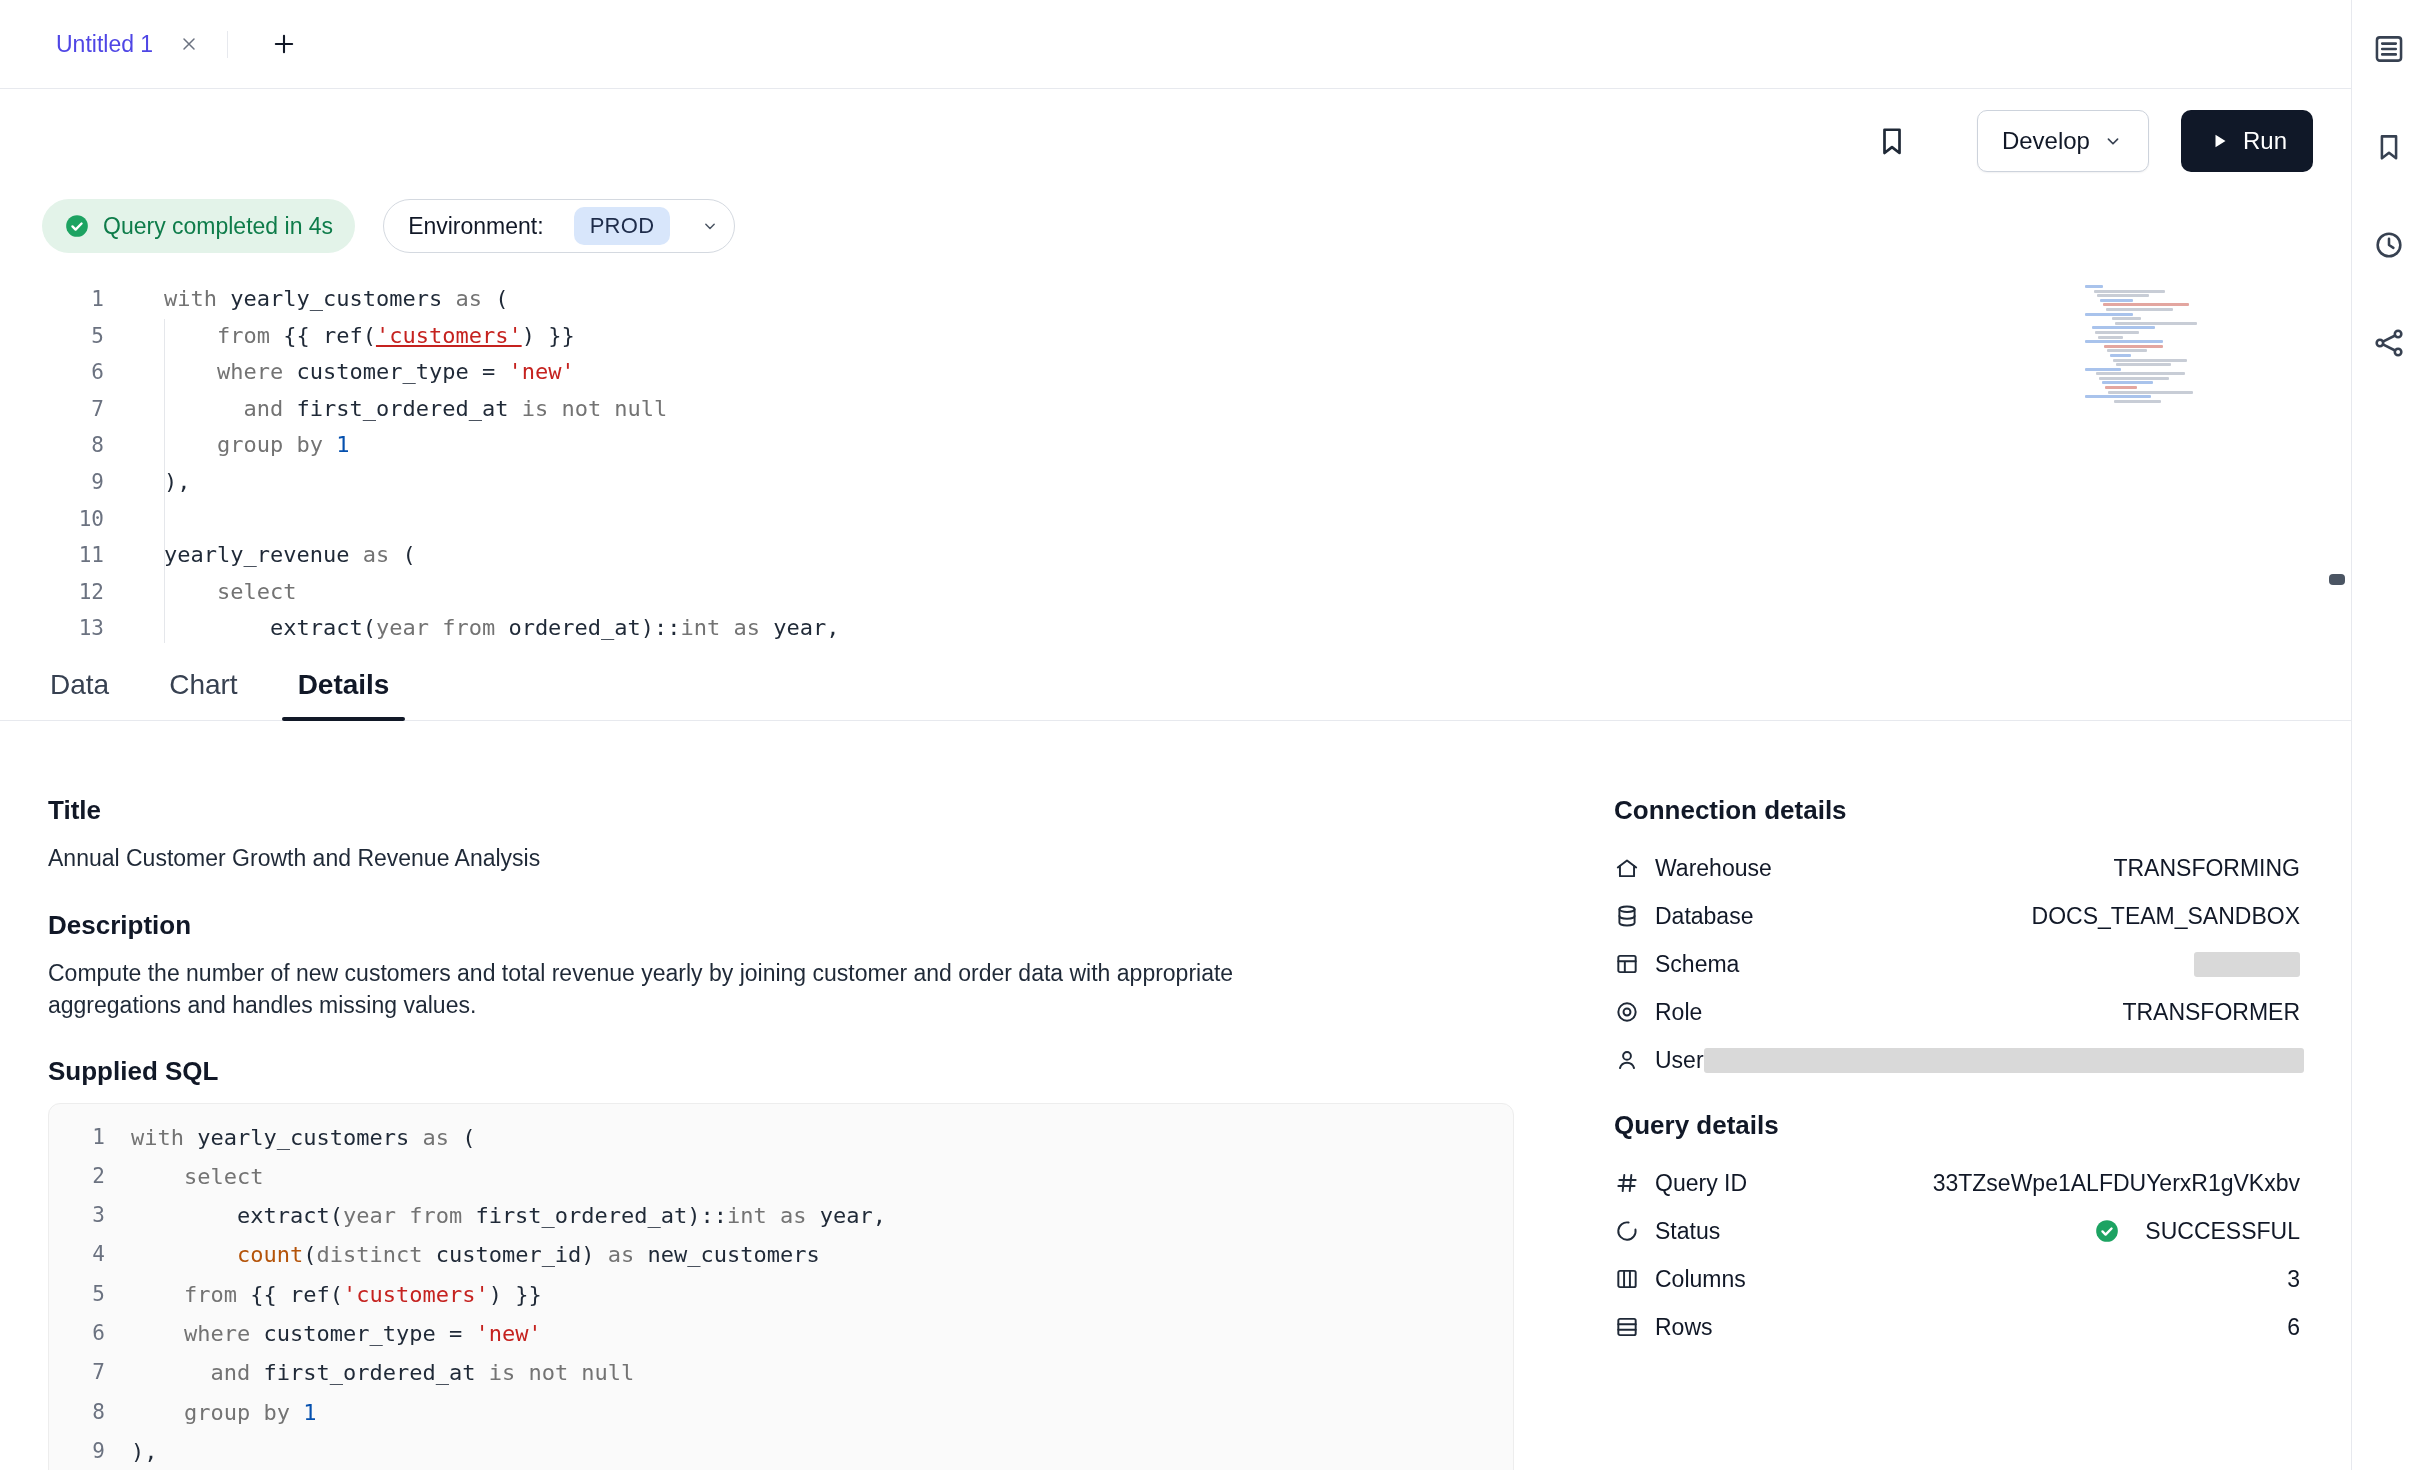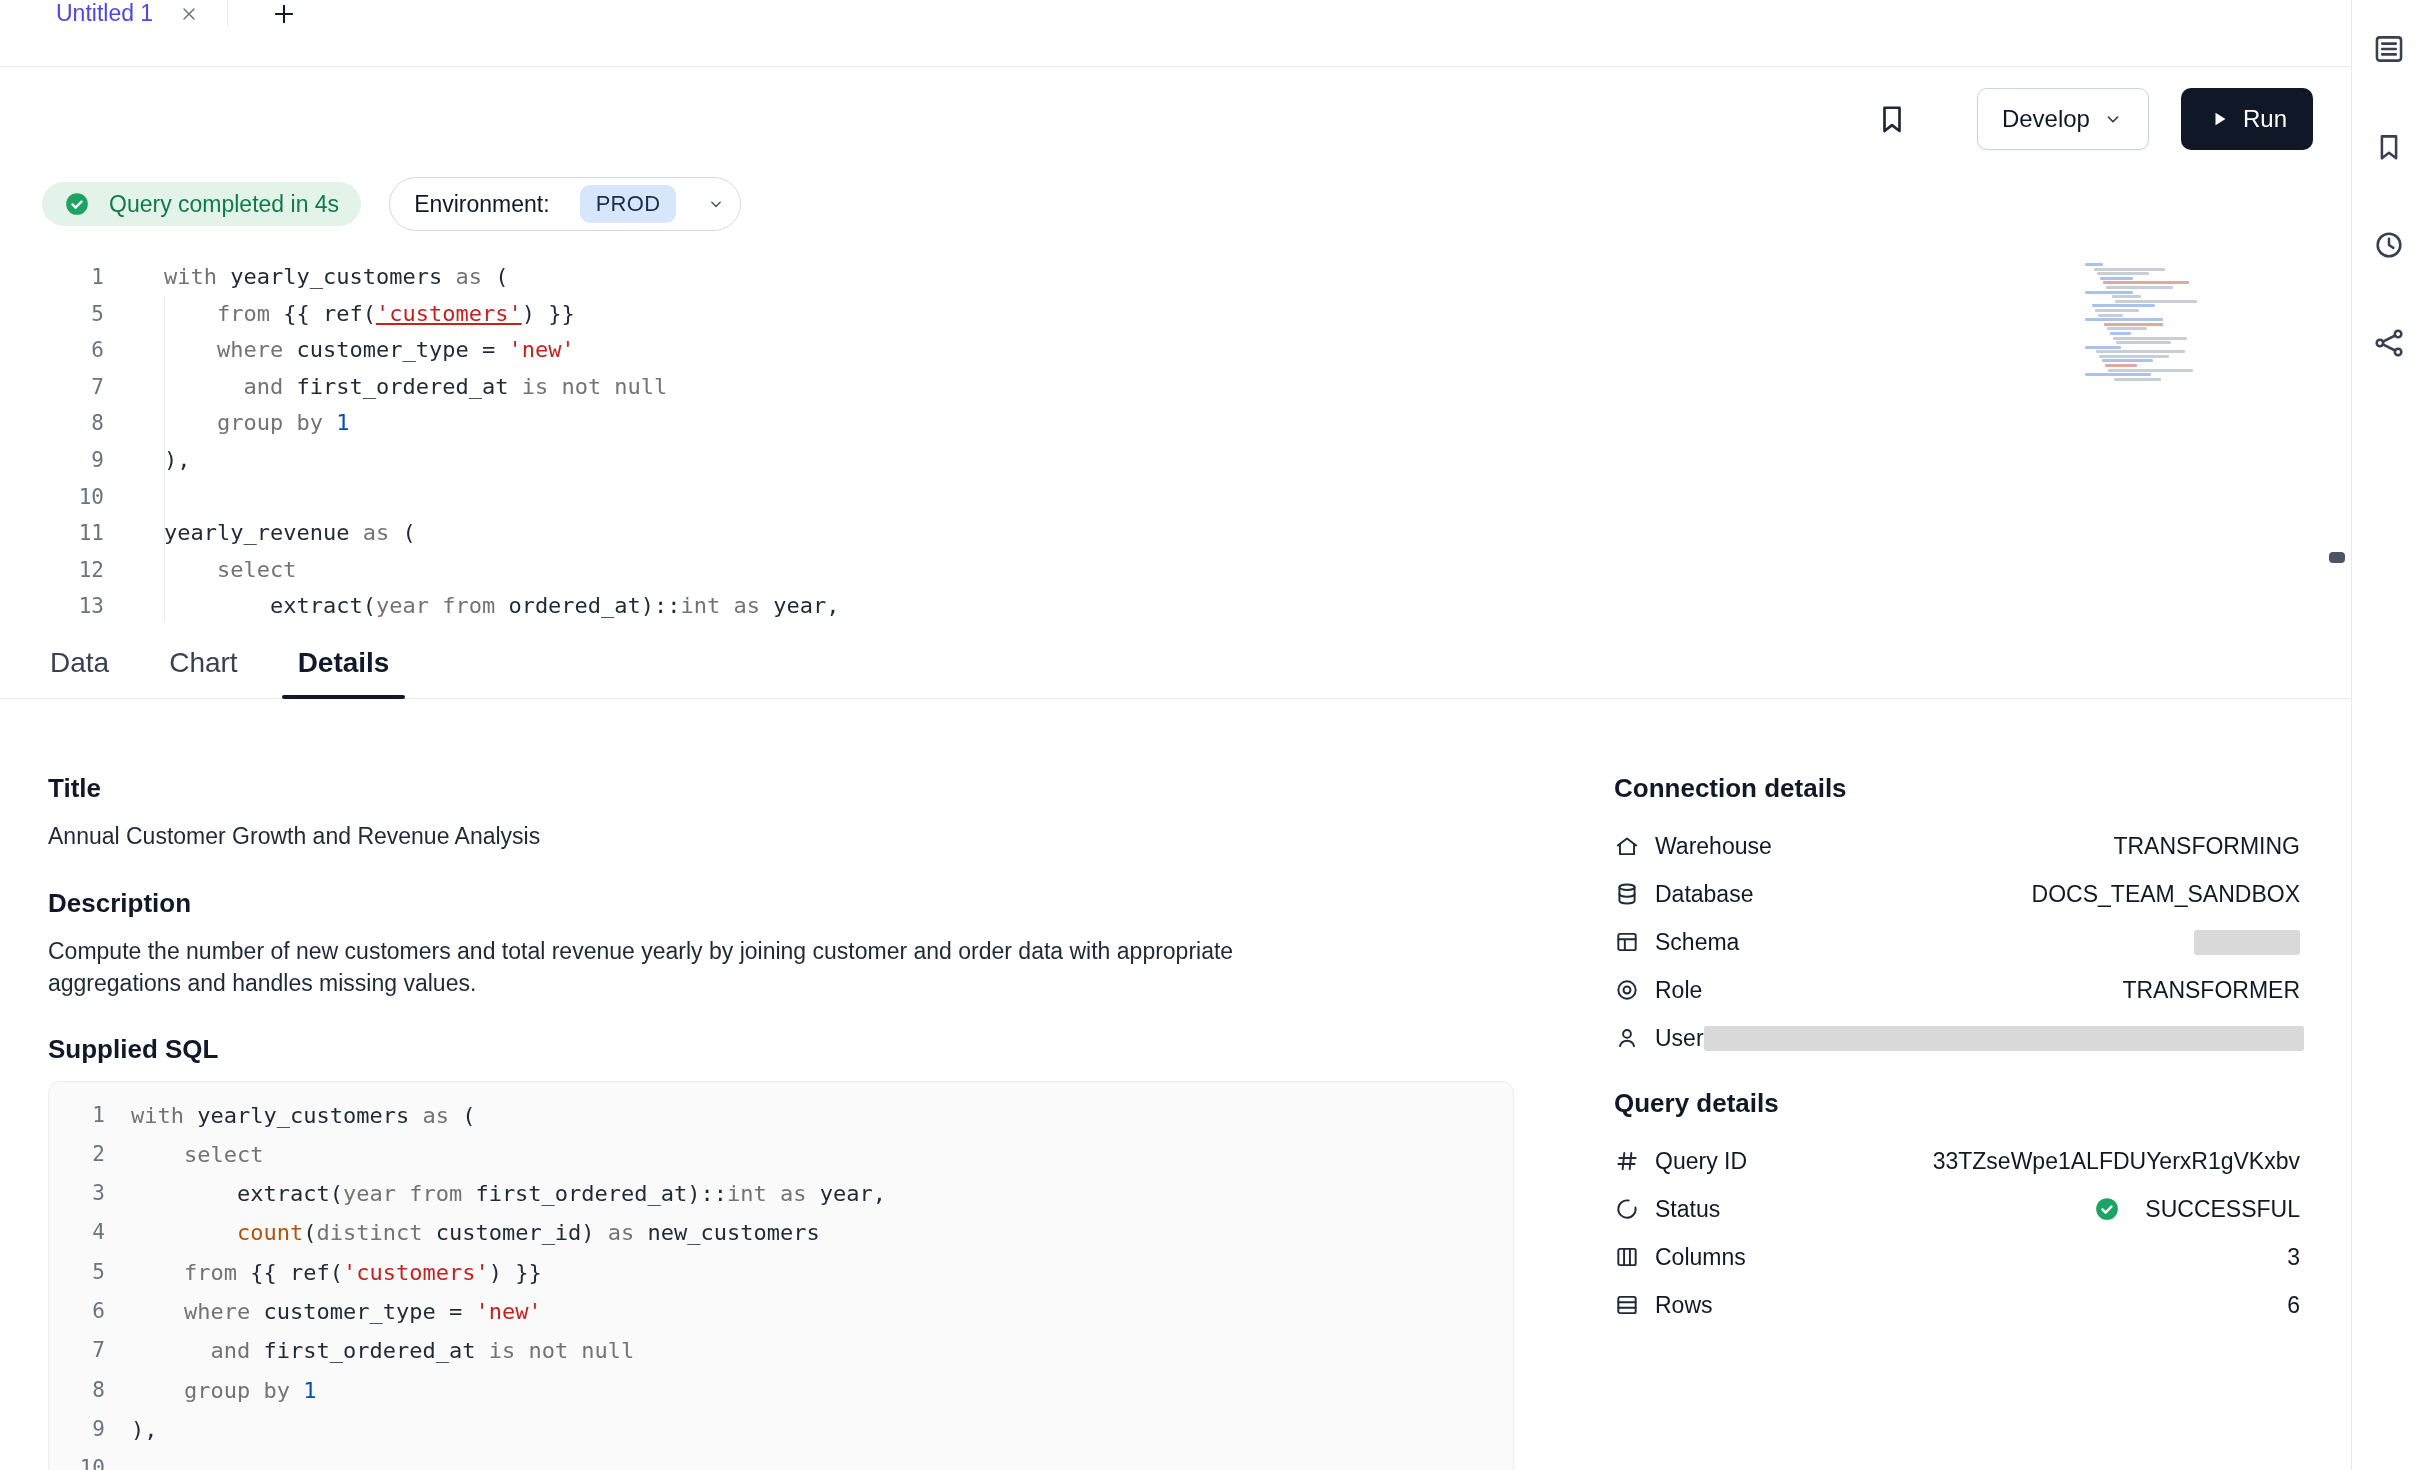--- a/index.html
+++ b/index.html
@@ -14,38 +14,38 @@
 
   
   .rail {
     width:75px; flex:none; border-left:1px solid #e7e9ee;
     display:flex; flex-direction:column; align-items:center;
     padding-top:30px; gap:60px; color:#374151;
   }
   .rail-btn { width:38px; height:38px; display:flex; align-items:center; justify-content:center; cursor:pointer; }
 
   
-  .tabbar { height:67px; flex:none; border-bottom:1px solid #e7e9ee; display:flex; align-items:flex-start; }
+  .tabbar { height:89px; flex:none; border-bottom:1px solid #e7e9ee; display:flex; align-items:center; }
   .tab { display:flex; align-items:center; gap:26px; padding:0 28px 0 56px; border-right:1px solid #e7e9ee; cursor:pointer; }
   .tab-label { font-size:23px; color:#4f46e5; }
   .tab-close { color:#6b7280; display:flex; cursor:pointer; }
   .newtab { display:flex; align-items:center; margin-left:42px; color:#111827; cursor:pointer; }
 
   
   .toolbar { height:104px; flex:none; display:flex; align-items:center; justify-content:flex-end; gap:32px; padding-right:38px; }
   .bookmark-btn { color:#1f2937; display:flex; cursor:pointer; }
   .btn { height:62px; border-radius:10px; font-size:24px; display:inline-flex; align-items:center; gap:12px; cursor:pointer; font-family:inherit; }
   .btn-develop { background:#fff; border:1px solid #cdd3dc; color:#111827; padding:16px 24px; box-shadow:0 1px 2px rgba(16,24,40,.06);margin-left:35px; }
   .btn-develop .chev { color:#374151; display:flex; }
   .btn-run { background:#101828; border:none; color:#ffffff; padding:0 26px; }
   .btn-run .play { display:flex; }
 
   
   .statusrow { height:66px; flex:none; display:flex; align-items:center; gap:28px; padding-left:42px; }
-  .pill-success { display:inline-flex; align-items:center; gap:19px; background:#e3f3e9; border-radius:28px; height:44px; padding:0 22px; color:#0e7c4a; font-size:23px; font-weight:500; }
+  .pill-success { display:inline-flex; align-items:center; gap:13px; background:#e3f3e9; border-radius:28px; height:54px; padding:0 22px; color:#0e7c4a; font-size:23px; font-weight:500; }
   .pill-success .icon { display:flex; }
   .env { display:inline-flex; align-items:center; gap:30px; border:1px solid #d4d9e0; border-radius:28px; height:54px; padding:0 14px 0 24px; font-size:23px; color:#111827; cursor:pointer; background:#fff; }
   .env-badge { background:#d8e6fb; color:#1e2c4a; border-radius:10px; padding:6px 16px; font-size:22px; font-weight:500; letter-spacing:.3px; }
   .env .chev { color:#4b5563; display:flex; }
 
   
   .editor { position:relative; height:390px; flex:none; padding-top:22px; font-family:"DejaVu Sans Mono", monospace; font-size:22px; }
   .editor .code-line { display:flex; height:36.6px; line-height:36.6px; }
   .editor .ln { width:104px; text-align:right; color:#6b7280; flex:none; font-size:21px; }
   .editor .code { padding-left:60px; white-space:pre; }

